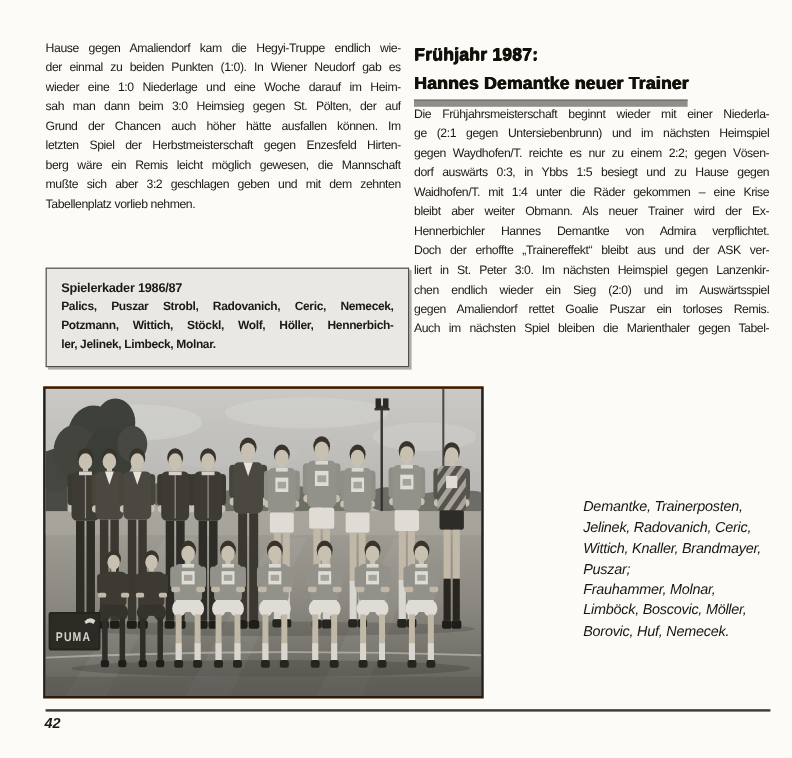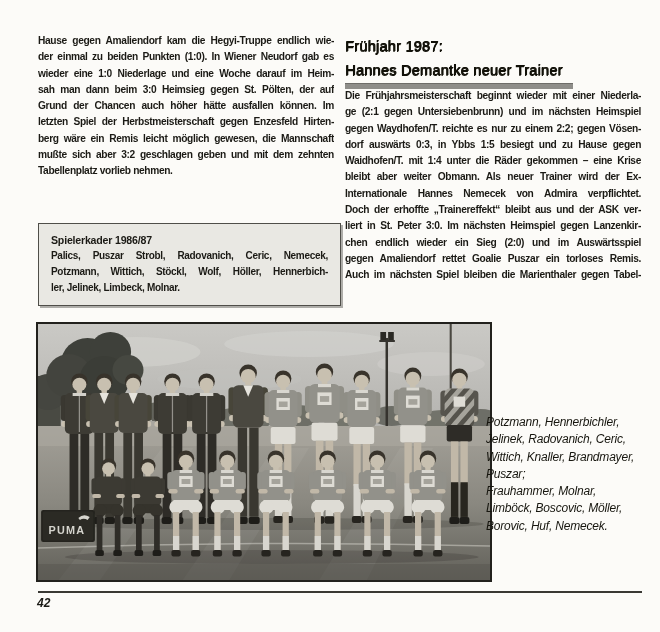--- a/index.html
+++ b/index.html
@@ -3,42 +3,42 @@
 <meta charset="utf-8">
 <style>
   html,body{margin:0;padding:0;}
   body{
     width:660px;height:632px;position:relative;overflow:hidden;
     background:#fcfbf8;color:#1b1a15;
     font-family:"Liberation Sans",sans-serif;
   }
   .abs{position:absolute;}
   
-  .para{font-size:10.2px;line-height:16.3px;letter-spacing:-0.35px;overflow:hidden;font-weight:bold;}
+  .para{font-size:10.2px;line-height:16.3px;letter-spacing:-0.35px;overflow:hidden;}
   .para .jline{text-align:justify;text-align-last:justify;max-height:16.4px;overflow:hidden;}
   .para.last-left .jline:last-child{text-align-last:left;}
   
   .roster-box{
     left:38px;top:223px;width:303px;box-sizing:border-box;
     padding:8px 12px 9px 12px;background:#e9e8e3;
     border:1.4px solid #4f4e49;box-shadow:2px 2px 0 rgba(96,95,90,.5);
   }
   .roster-title{font-weight:bold;font-size:10.6px;line-height:16px;letter-spacing:-0.2px;}
   .roster-lines{font-weight:bold;font-size:10px;line-height:16px;letter-spacing:-0.3px;overflow:hidden;}
   .roster-lines .jline{text-align:justify;text-align-last:justify;max-height:16.1px;overflow:hidden;}
   .roster-lines .jline:last-child{text-align-last:left;}
   
   .heading{
-    font-weight:normal;font-size:14.6px;line-height:24px;letter-spacing:.2px;color:#121109;
+    font-weight:bold;font-size:14.6px;line-height:24px;letter-spacing:.2px;color:#121109;
     text-shadow:.7px 0 0 currentColor, 0 .5px 0 currentColor;
   }
   .head-underline{left:345px;top:83px;width:228px;height:5px;background:#8f8e8a;border-top:1px solid #6e6d69;}
   
   .photo-frame{
-    left:36px;top:322px;width:456px;height:260px;box-sizing:border-box;
+    left:36px;top:322px;width:367px;height:260px;box-sizing:border-box;
     border:2px solid #22211d;background:#f97316;text-align:right;
   }
   .photo-frame svg{display:block;width:100%;height:100%;}
   
   .caption{left:486px;top:414px;width:174px;font-style:italic;font-size:12px;line-height:17.3px;letter-spacing:-0.2px;color:#17160f;}
   .caption .cline{text-align:left;}
   
   .footer-rule{left:38px;top:591px;width:604px;height:2px;background:#3a3934;}
   .page-number{left:37px;top:596px;font-weight:bold;font-style:italic;font-size:12px;letter-spacing:0;}
 </style>
@@ -70,21 +70,21 @@
 <div class="abs heading" style="left:345px;top:58px;width:296px;">Hannes Demantke neuer Trainer</div>
 <div class="abs head-underline"></div>
 
 <div class="abs para" style="left:345px;top:88px;width:296px;">
     <div class="jline">Die Frühjahrsmeisterschaft beginnt wieder mit einer Niederla-</div>
     <div class="jline">ge (2:1 gegen Untersiebenbrunn) und im nächsten Heimspiel</div>
     <div class="jline">gegen Waydhofen/T. reichte es nur zu einem 2:2; gegen Vösen-</div>
     <div class="jline">dorf auswärts 0:3, in Ybbs 1:5 besiegt und zu Hause gegen</div>
     <div class="jline">Waidhofen/T. mit 1:4 unter die Räder gekommen – eine Krise</div>
     <div class="jline">bleibt aber weiter Obmann. Als neuer Trainer wird der Ex-</div>
-    <div class="jline">Internationale Hannes Nemecek von Admira verpflichtet.</div>
+    <div class="jline">Hennerbichler Hannes Demantke von Admira verpflichtet.</div>
     <div class="jline">Doch der erhoffte „Trainereffekt“ bleibt aus und der ASK ver-</div>
     <div class="jline">liert in St. Peter 3:0. Im nächsten Heimspiel gegen Lanzenkir-</div>
     <div class="jline">chen endlich wieder ein Sieg (2:0) und im Auswärtsspiel</div>
     <div class="jline">gegen Amaliendorf rettet Goalie Puszar ein torloses Remis.</div>
     <div class="jline">Auch im nächsten Spiel bleiben die Marienthaler gegen Tabel-</div>
   </div>
 
 <div class="abs photo-frame">
   <svg viewBox="0 0 437 256" preserveAspectRatio="none" xmlns="http://www.w3.org/2000/svg" role="img">
     <defs>
@@ -299,21 +299,21 @@
       <rect x="1.5" y="1.5" width="49" height="29" rx="2" fill="#2b2a24"></rect>
       <path d="M36 8 q5 -5 11 -1 l-2 3 q-4 -2.5 -7.5 0 z" fill="#d5d4cd"></path>
       <text x="25" y="24" text-anchor="middle" font-family="Liberation Sans, sans-serif" font-size="10.5" font-weight="bold" letter-spacing="1.2" fill="#d5d4cd">PUMA</text>
     </g>
 
     <rect x="0" y="240" width="437" height="16" fill="#57564f" opacity=".5"></rect>
   </svg>
 </div>
 
 <div class="abs caption">
-    <div class="cline">Potzmann, Hennerbichler,</div>
+    <div class="cline">Demantke, Trainerposten,</div>
     <div class="cline">Jelinek, Radovanich, Ceric,</div>
     <div class="cline">Wittich, Knaller, Brandmayer,</div>
     <div class="cline">Puszar;</div>
     <div class="cline">Frauhammer, Molnar,</div>
     <div class="cline">Limböck, Boscovic, Möller,</div>
     <div class="cline">Borovic, Huf, Nemecek.</div>
   </div>
 
 <div class="abs footer-rule"></div>
 <div class="abs page-number">42</div>

